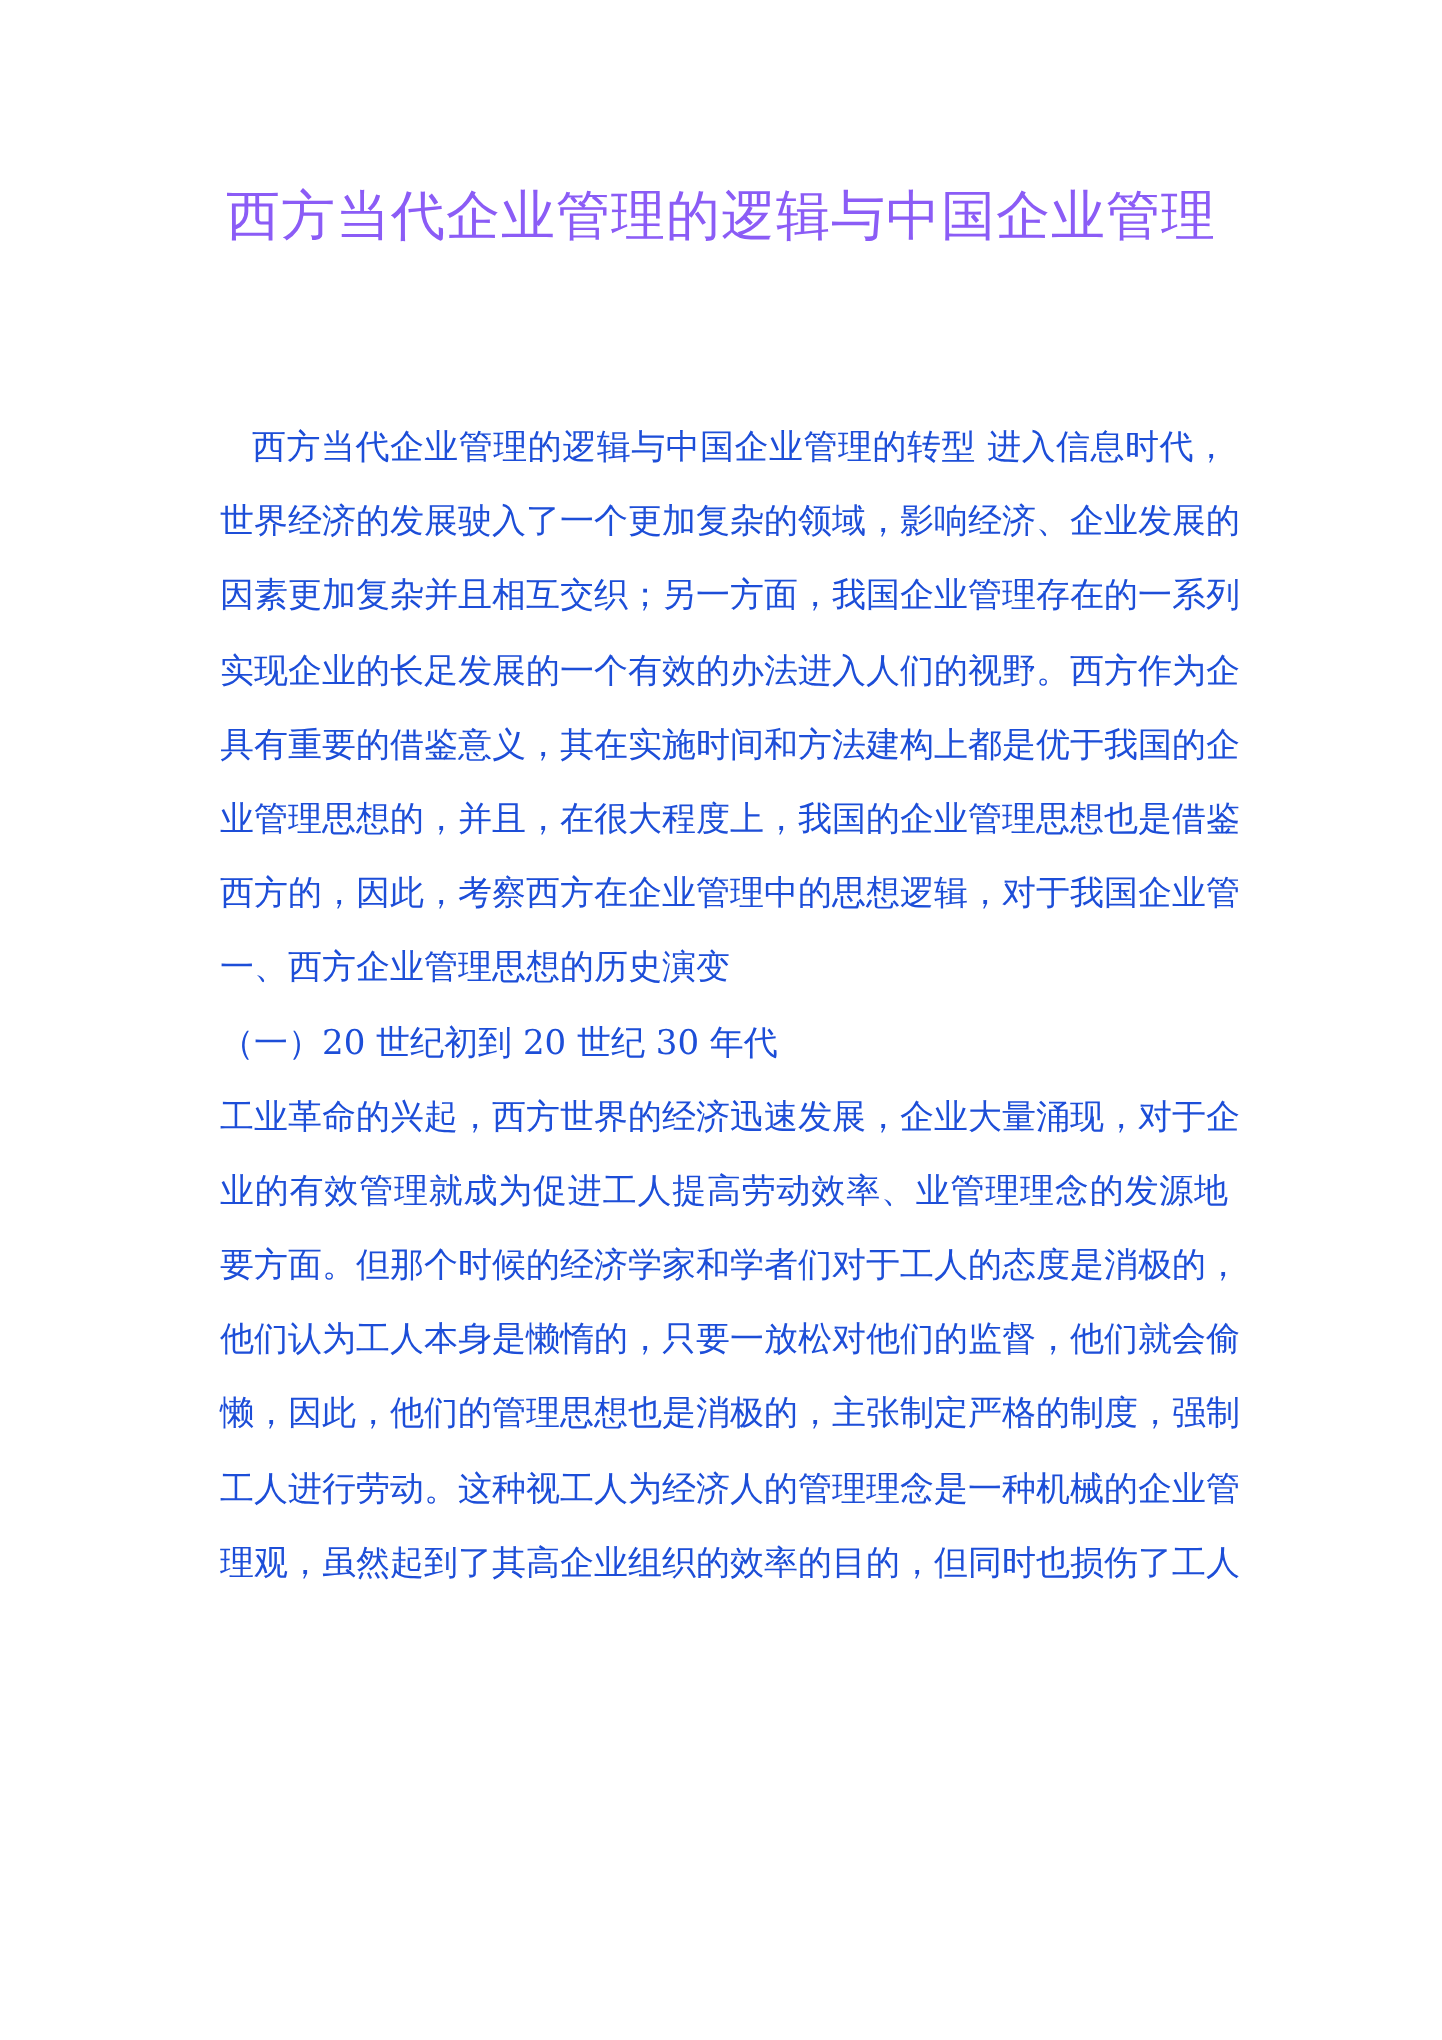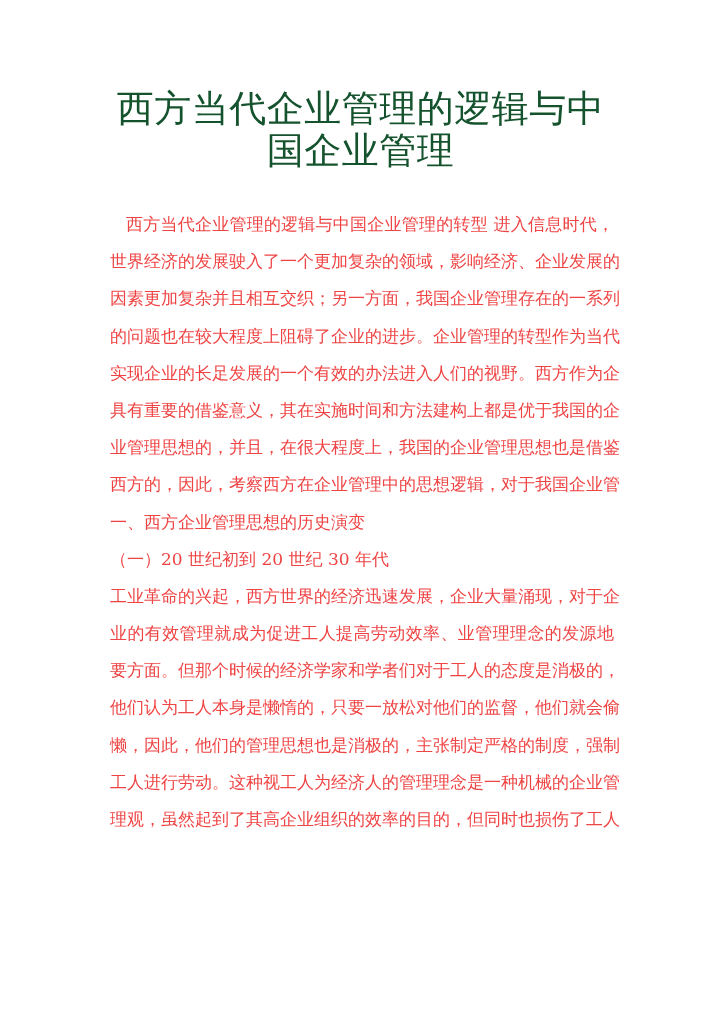--- a/index.html
+++ b/index.html
@@ -4,50 +4,49 @@
   <style>
     html, body { margin: 0; padding: 0; background: #ffffff; }
     body { width: 721px; height: 1020px; overflow: hidden; position: relative; }
     .page {
       position: absolute; left: 0; top: 0; width: 721px; height: 1020px;
       background: #ffffff; color: #000000;
       font-family: "DejaVu Serif", "Liberation Serif", serif;
     }
     .title {
       position: absolute; left: 100px; width: 521px; top: 88px;
-      text-align: center; font-size: 37px; line-height: 42px;
-      letter-spacing: 0.5px; color: #14532d;
+      text-align: center; font-size: 27px; line-height: 42px;
+      letter-spacing: 0.5px; color: #8b5cf6;
     }
     .body {
       position: absolute; left: 110px; width: 504px; top: 206px;
     }
     .line {
       height: 37.2px; line-height: 37.2px; font-size: 17px;
-      white-space: nowrap; color: #ef4444;
+      white-space: nowrap; color: #1d4ed8;
       text-align: justify; text-align-last: justify;
     }
     .line.last { text-align-last: left; }
     .line.indent-2 { padding-left: 16px; }
     .line.indent-1 { padding-left: 8px; }
     .line.heading { text-align-last: left; }
   </style>
 </head>
 <body>
 
 <div class="page">
   <div class="title">
     <div>西方当代企业管理的逻辑与中国企业管理</div>
   </div>
 
   <div class="body">
     <div>
       <div class="line indent-2">西方当代企业管理的逻辑与中国企业管理的转型 进入信息时代，</div>
       <div class="line">世界经济的发展驶入了一个更加复杂的领域，影响经济、企业发展的</div>
       <div class="line">因素更加复杂并且相互交织；另一方面，我国企业管理存在的一系列</div>
-      <div class="line">的问题也在较大程度上阻碍了企业的进步。企业管理的转型作为当代</div>
       <div class="line">实现企业的长足发展的一个有效的办法进入人们的视野。西方作为企</div>
       <div class="line">具有重要的借鉴意义，其在实施时间和方法建构上都是优于我国的企</div>
       <div class="line">业管理思想的，并且，在很大程度上，我国的企业管理思想也是借鉴</div>
       <div class="line">西方的，因此，考察西方在企业管理中的思想逻辑，对于我国企业管</div>
     </div>
 
     <div class="line heading">一、西方企业管理思想的历史演变</div>
     <div class="line heading">（一）20 世纪初到 20 世纪 30 年代</div>
 
     <div>

